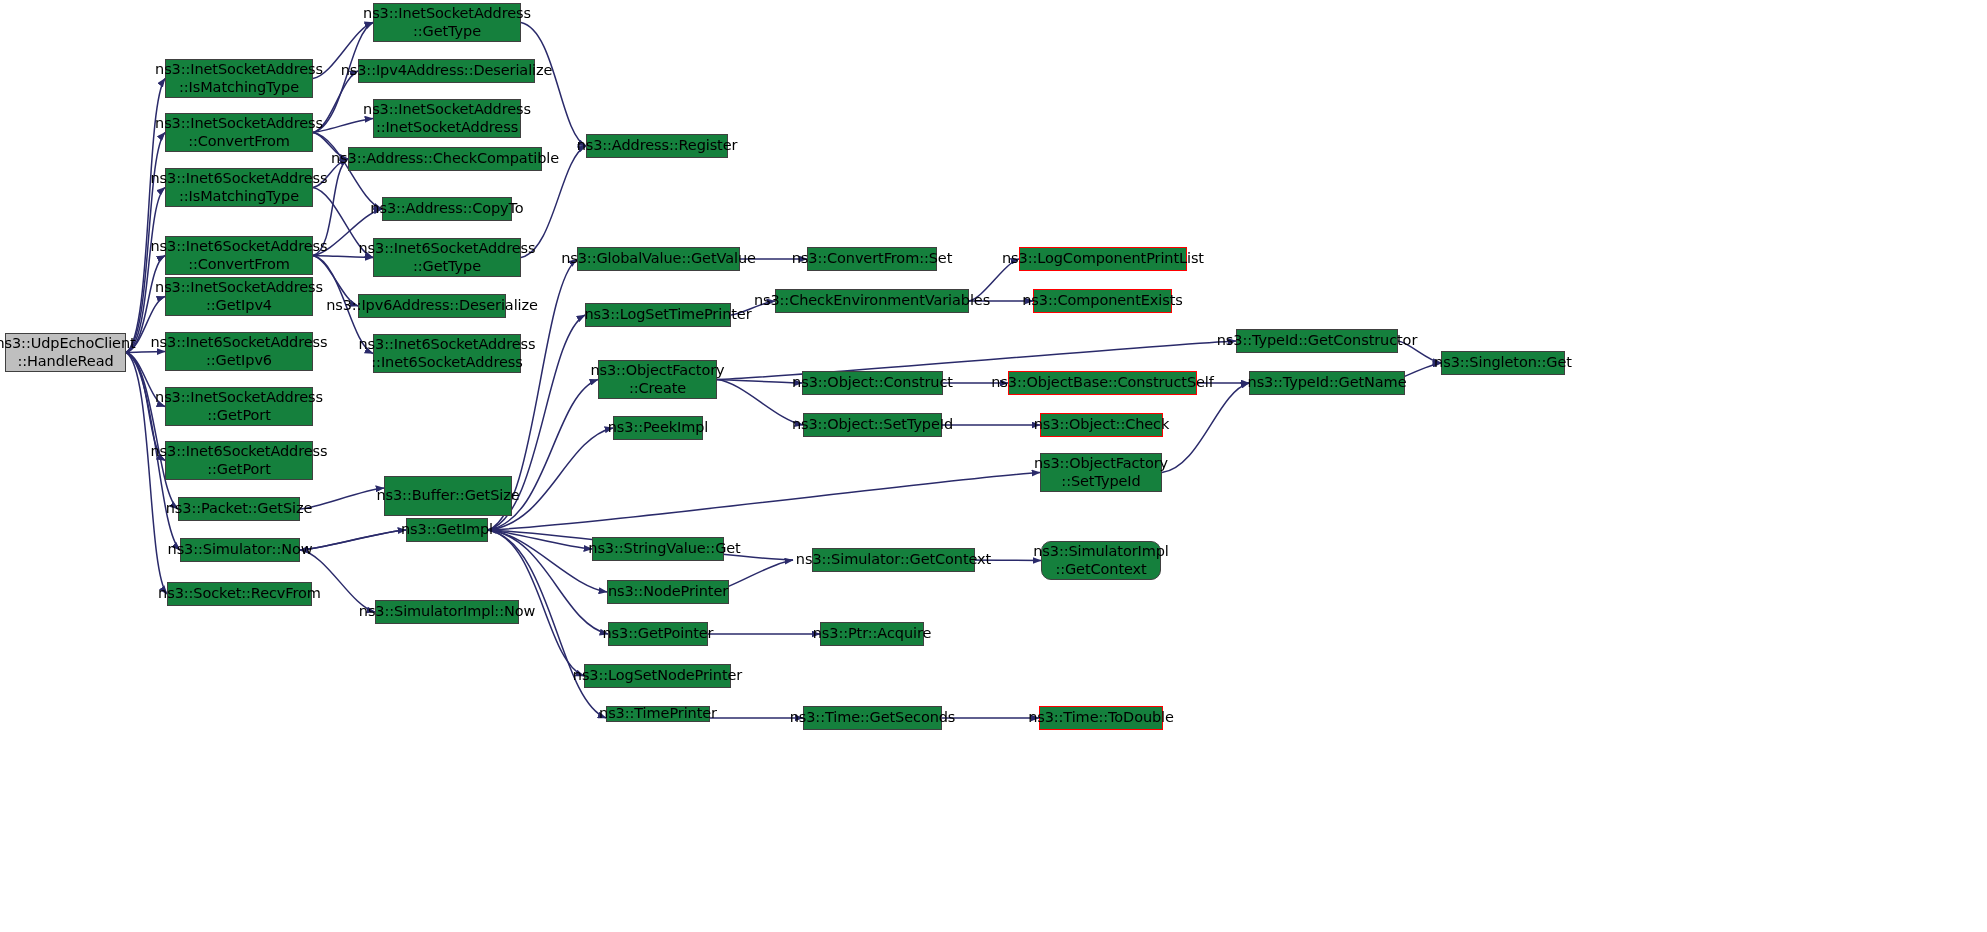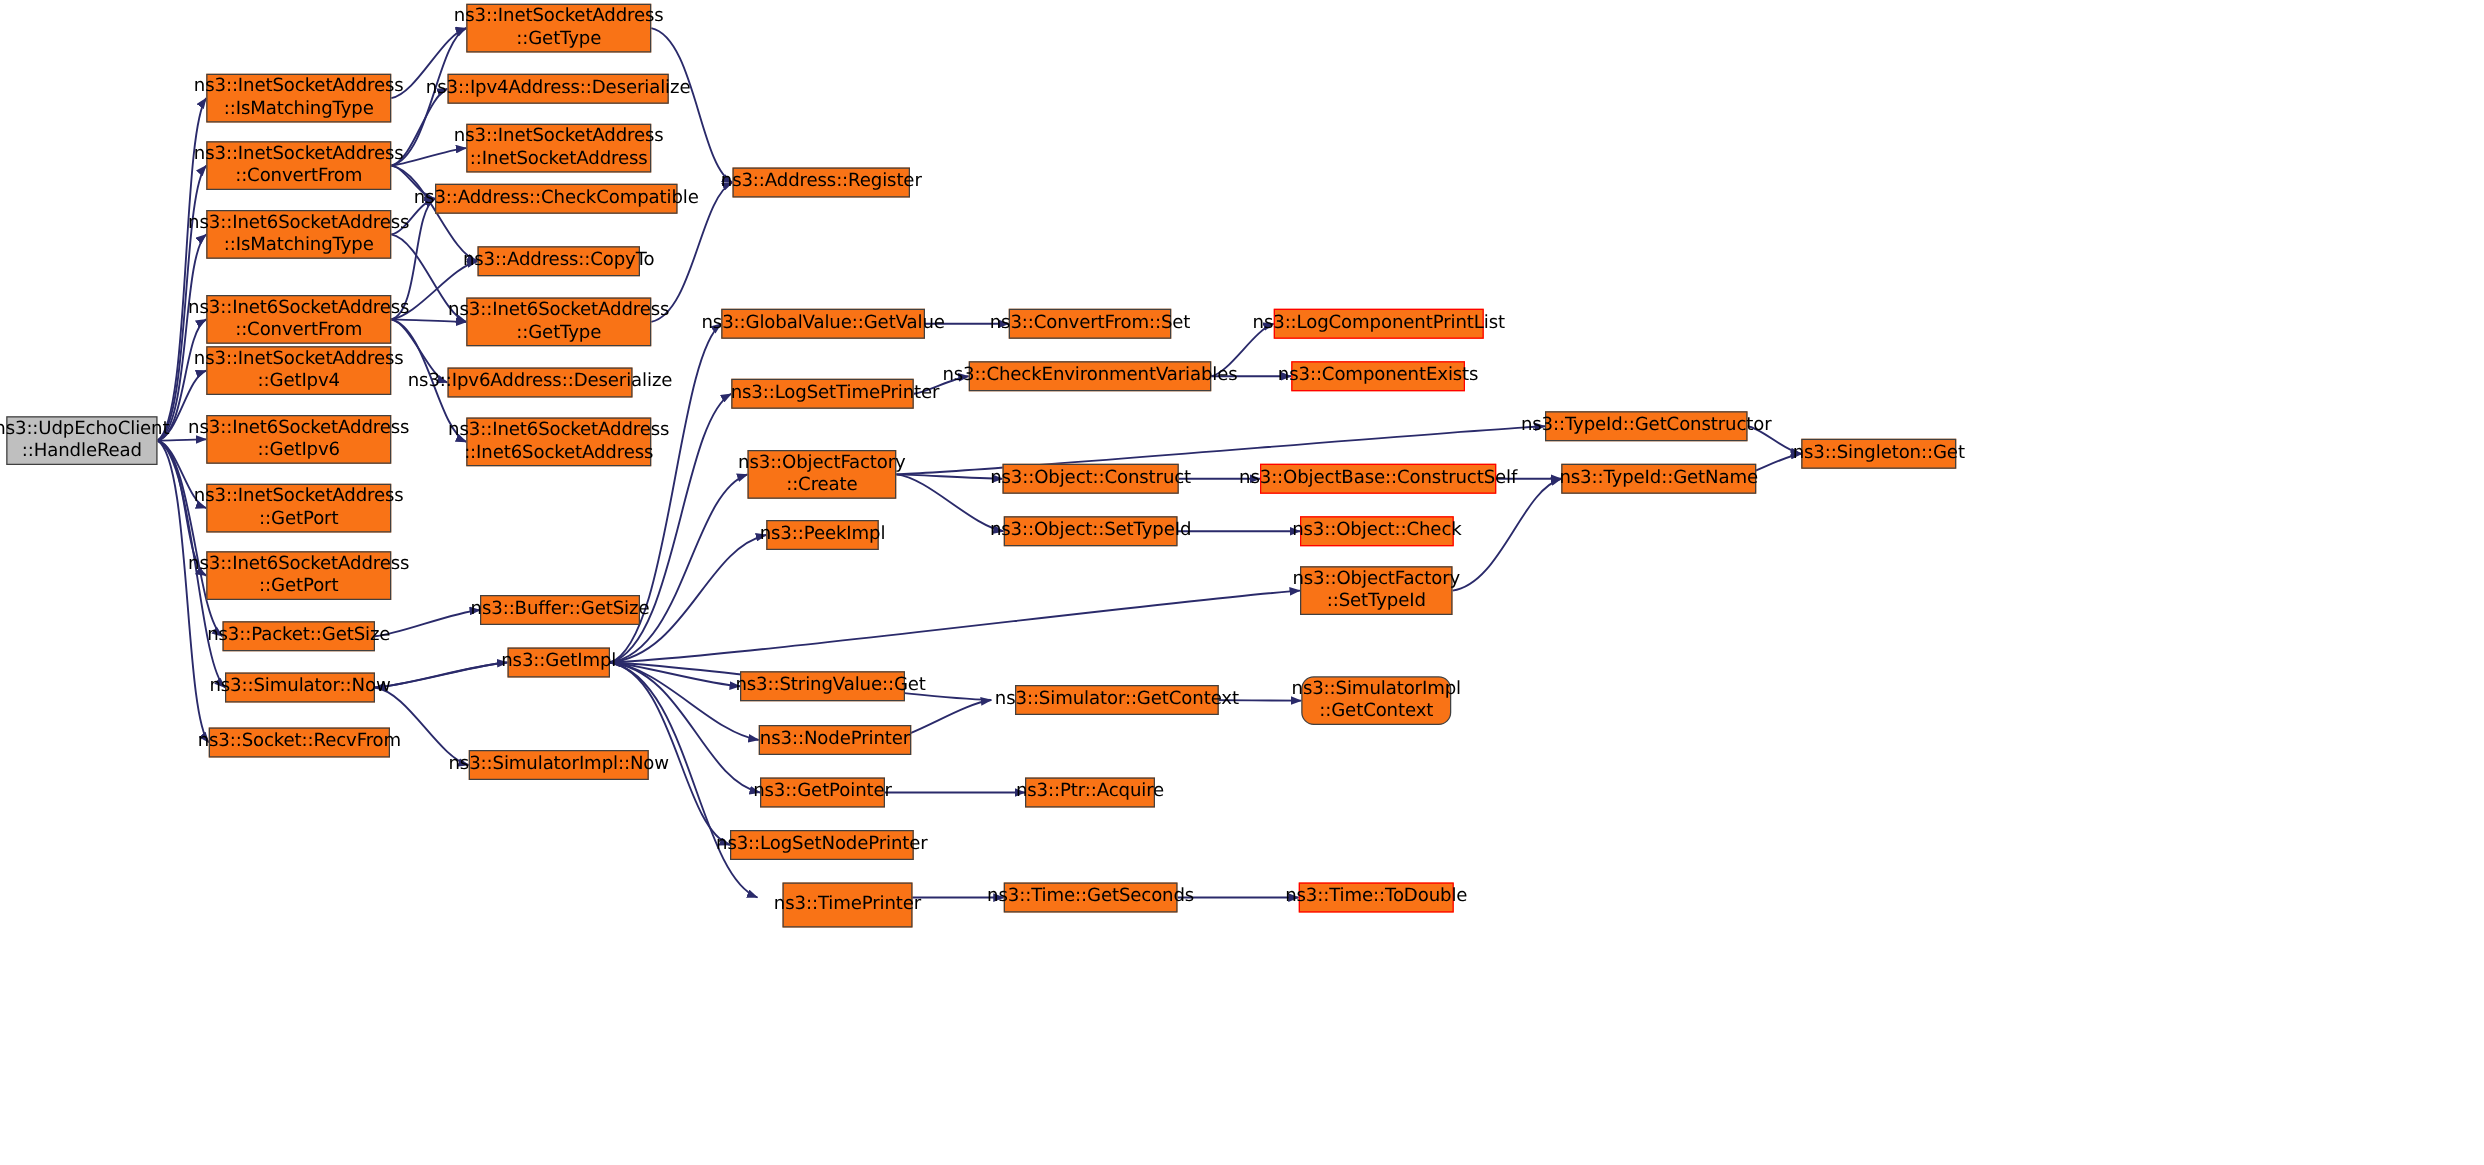--- a/index.html
+++ b/index.html
@@ -23,21 +23,21 @@
     height: 932px;
     pointer-events: none;
   }
   .node {
     position: absolute;
     box-sizing: border-box;
     display: flex;
     align-items: center;
     justify-content: center;
     text-align: center;
-    background: #f97316;
+    background: #15803d;
     border: 1px solid #404040;
     color: #000000;
     font-size: 14.5px;
     line-height: 1.18;
     letter-spacing: -0.1px;
     white-space: pre-line;
     padding: 0 3px;
     cursor: default;
   }
   .node.red {
@@ -148,33 +148,33 @@
       <div class="node" style="left: 373px; top: 99px; width: 148px; height: 39px;">ns3::InetSocketAddress
 ::InetSocketAddress</div>
       <div class="node" style="left: 348px; top: 147px; width: 194px; height: 24px;">ns3::Address::CheckCompatible</div>
       <div class="node" style="left: 382px; top: 197px; width: 130px; height: 24px;">ns3::Address::CopyTo</div>
       <div class="node" style="left: 373px; top: 238px; width: 148px; height: 39px;">ns3::Inet6SocketAddress
 ::GetType</div>
       <div class="node" style="left: 358px; top: 294px; width: 148px; height: 24px;">ns3::Ipv6Address::Deserialize</div>
       <div class="node" style="left: 373px; top: 334px; width: 148px; height: 39px;">ns3::Inet6SocketAddress
 ::Inet6SocketAddress</div>
       <div class="node" style="left: 586px; top: 134px; width: 142px; height: 24px;">ns3::Address::Register</div>
-      <div class="node" style="left: 384px; top: 476px; width: 128px; height: 24px;">ns3::Buffer::GetSize</div>
+      <div class="node" style="left: 384px; top: 476px; width: 128px; height: 40px;">ns3::Buffer::GetSize</div>
       <div class="node" style="left: 406px; top: 518px; width: 82px; height: 24px;">ns3::GetImpl</div>
       <div class="node" style="left: 375px; top: 600px; width: 144px; height: 24px;">ns3::SimulatorImpl::Now</div>
       <div class="node" style="left: 577px; top: 247px; width: 163px; height: 24px;">ns3::GlobalValue::GetValue</div>
       <div class="node" style="left: 585px; top: 303px; width: 146px; height: 24px; padding-left: 23px;">ns3::LogSetTimePrinter</div>
       <div class="node" style="left: 598px; top: 360px; width: 119px; height: 39px;">ns3::ObjectFactory
 ::Create</div>
       <div class="node" style="left: 613px; top: 416px; width: 90px; height: 24px;">ns3::PeekImpl</div>
       <div class="node" style="left: 592px; top: 537px; width: 132px; height: 24px; padding-left: 16px;">ns3::StringValue::Get</div>
       <div class="node" style="left: 607px; top: 580px; width: 122px; height: 24px;">ns3::NodePrinter</div>
       <div class="node" style="left: 608px; top: 622px; width: 100px; height: 24px;">ns3::GetPointer</div>
       <div class="node" style="left: 584px; top: 664px; width: 147px; height: 24px;">ns3::LogSetNodePrinter</div>
-      <div class="node" style="left: 606px; top: 706px; width: 104px; height: 36px; margin-left: 20px;">ns3::TimePrinter</div>
+      <div class="node" style="left: 606px; top: 706px; width: 104px; height: 16px;">ns3::TimePrinter</div>
       <div class="node" style="left: 807px; top: 247px; width: 130px; height: 24px;">ns3::ConvertFrom::Set</div>
       <div class="node" style="left: 775px; top: 289px; width: 194px; height: 24px;">ns3::CheckEnvironmentVariables</div>
       <div class="node" style="left: 802px; top: 371px; width: 141px; height: 24px;">ns3::Object::Construct</div>
       <div class="node" style="left: 803px; top: 413px; width: 139px; height: 24px;">ns3::Object::SetTypeId</div>
       <div class="node" style="left: 793px; top: 548px; width: 163px; height: 24px; margin-left: 19px;">ns3::Simulator::GetContext</div>
       <div class="node" style="left: 820px; top: 622px; width: 104px; height: 24px;">ns3::Ptr::Acquire</div>
       <div class="node" style="left: 803px; top: 706px; width: 139px; height: 24px;">ns3::Time::GetSeconds</div>
       <div class="node red" style="left: 1019px; top: 247px; width: 168px; height: 24px;">ns3::LogComponentPrintList</div>
       <div class="node red" style="left: 1033px; top: 289px; width: 139px; height: 24px;">ns3::ComponentExists</div>
       <div class="node red" style="left: 1008px; top: 371px; width: 189px; height: 24px;">ns3::ObjectBase::ConstructSelf</div>

